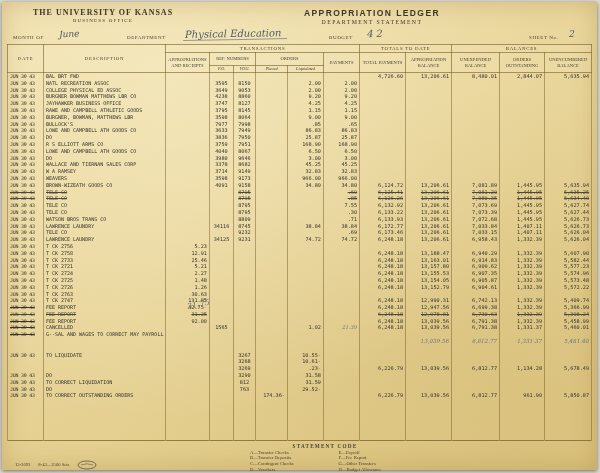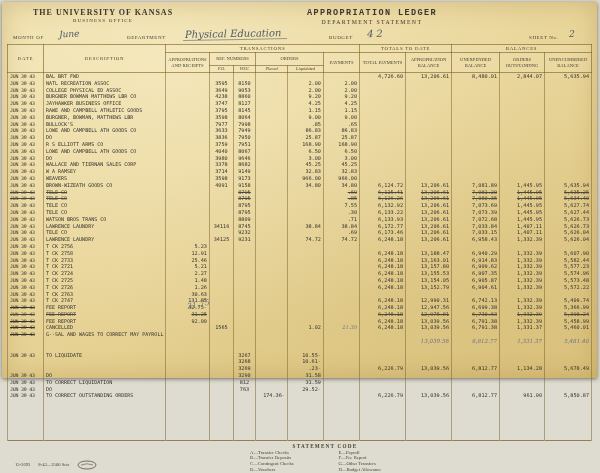--- a/index.html
+++ b/index.html
@@ -1,34 +1,34 @@
 <!DOCTYPE html>
 <html><head>
 <meta charset="utf-8">
 <style>
   *{box-sizing:border-box;}
   html,body{margin:0;padding:0;background:#ffffff;font-family:"Liberation Sans",sans-serif;}
   .scan{position:relative;width:600px;height:473px;background:#dedbd0;overflow:hidden;}
   .paper{
-    position:absolute;left:2px;top:2px;width:595px;height:376px;
+    position:absolute;left:2px;top:2px;width:595px;height:468px;
     background:
       radial-gradient(ellipse at 28% 18%, rgba(255,250,225,.38), rgba(0,0,0,0) 62%),
       radial-gradient(ellipse at 85% 80%, rgba(160,120,40,.12), rgba(0,0,0,0) 55%),
       linear-gradient(160deg,#eedda7 0%,#e7d396 55%,#dfc884 100%);
     box-shadow: inset 0 0 26px rgba(140,100,30,.28), 0 1px 4px rgba(0,0,0,.5);
     display:flex;flex-direction:column;
     padding:4px 5px 2px 5px;
   }
   
   .hdr{position:relative;height:23px;flex:0 0 auto;}
   .hdr-left{position:absolute;left:26px;top:2px;text-align:center;color:#3d3729;}
   .uni{font-family:"Liberation Serif",serif;font-weight:bold;font-size:8px;letter-spacing:1px;}
   .office{font-family:"Liberation Serif",serif;font-size:5px;letter-spacing:1.2px;margin-top:1px;}
   .hdr-center{position:absolute;left:250px;width:230px;top:2px;text-align:center;color:#3d3729;}
-  .doc-title{font-family:Liberation Mono, monospace;font-weight:bold;font-size:8.5px;letter-spacing:1.4px;}
+  .doc-title{font-family:Liberation Sans, sans-serif;font-weight:bold;font-size:8.5px;letter-spacing:1.4px;}
   .doc-sub{font-family:"Liberation Serif",serif;font-size:5.8px;letter-spacing:1.4px;margin-top:1px;}
   .form-line{position:relative;height:15px;flex:0 0 auto;color:#4a4332;}
   .form-line .lbl{position:absolute;font-family:"Liberation Serif",serif;font-size:5px;letter-spacing:.6px;top:6px;}
   .hw{font-family:"DejaVu Serif",serif;font-style:italic;color:#4e5a66;}
   .hw-month{position:absolute;left:52px;top:0px;font-size:9px;transform:rotate(-3deg);}
   .hw-dept{position:absolute;left:176px;top:-1px;font-size:10px;transform:rotate(-1deg);border-bottom:1px solid rgba(78,90,102,.55);padding:0 6px 0 2px;}
   .hw-budget{position:absolute;left:360px;top:-1px;font-size:10px;letter-spacing:3px;transform:rotate(-2deg);}
   .hw-sheet{position:absolute;left:562px;top:0px;font-size:9px;}
   
   table.ledger{border-collapse:collapse;table-layout:fixed;width:585px;flex:0 0 auto;

